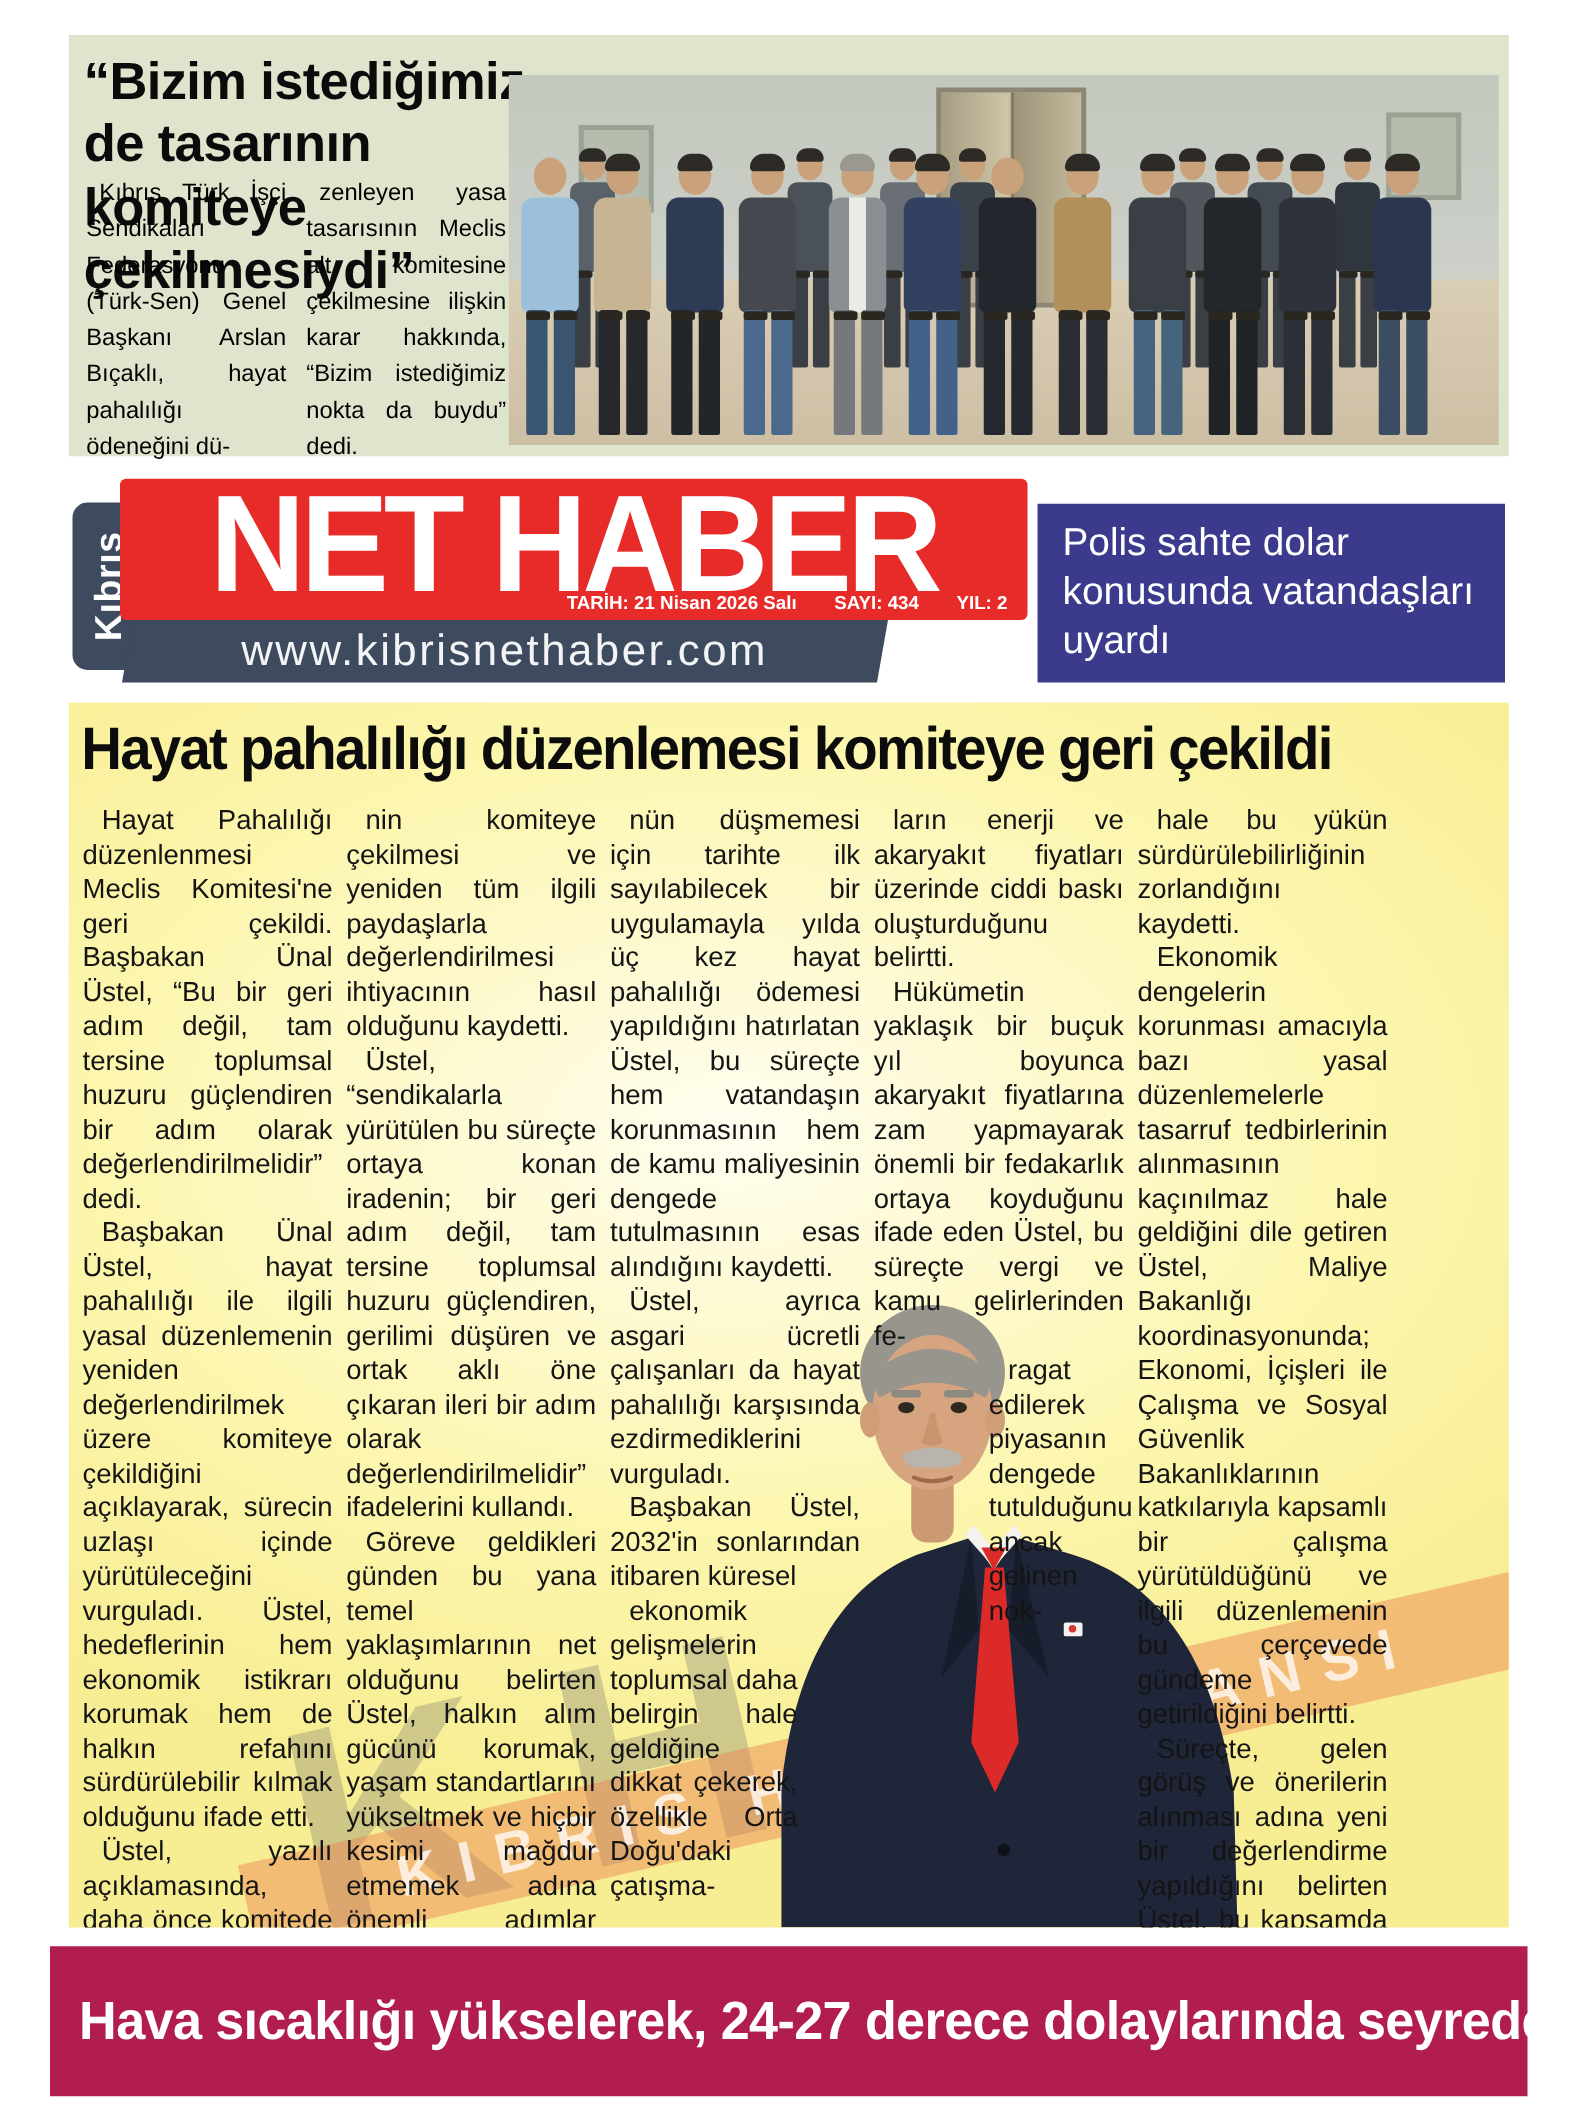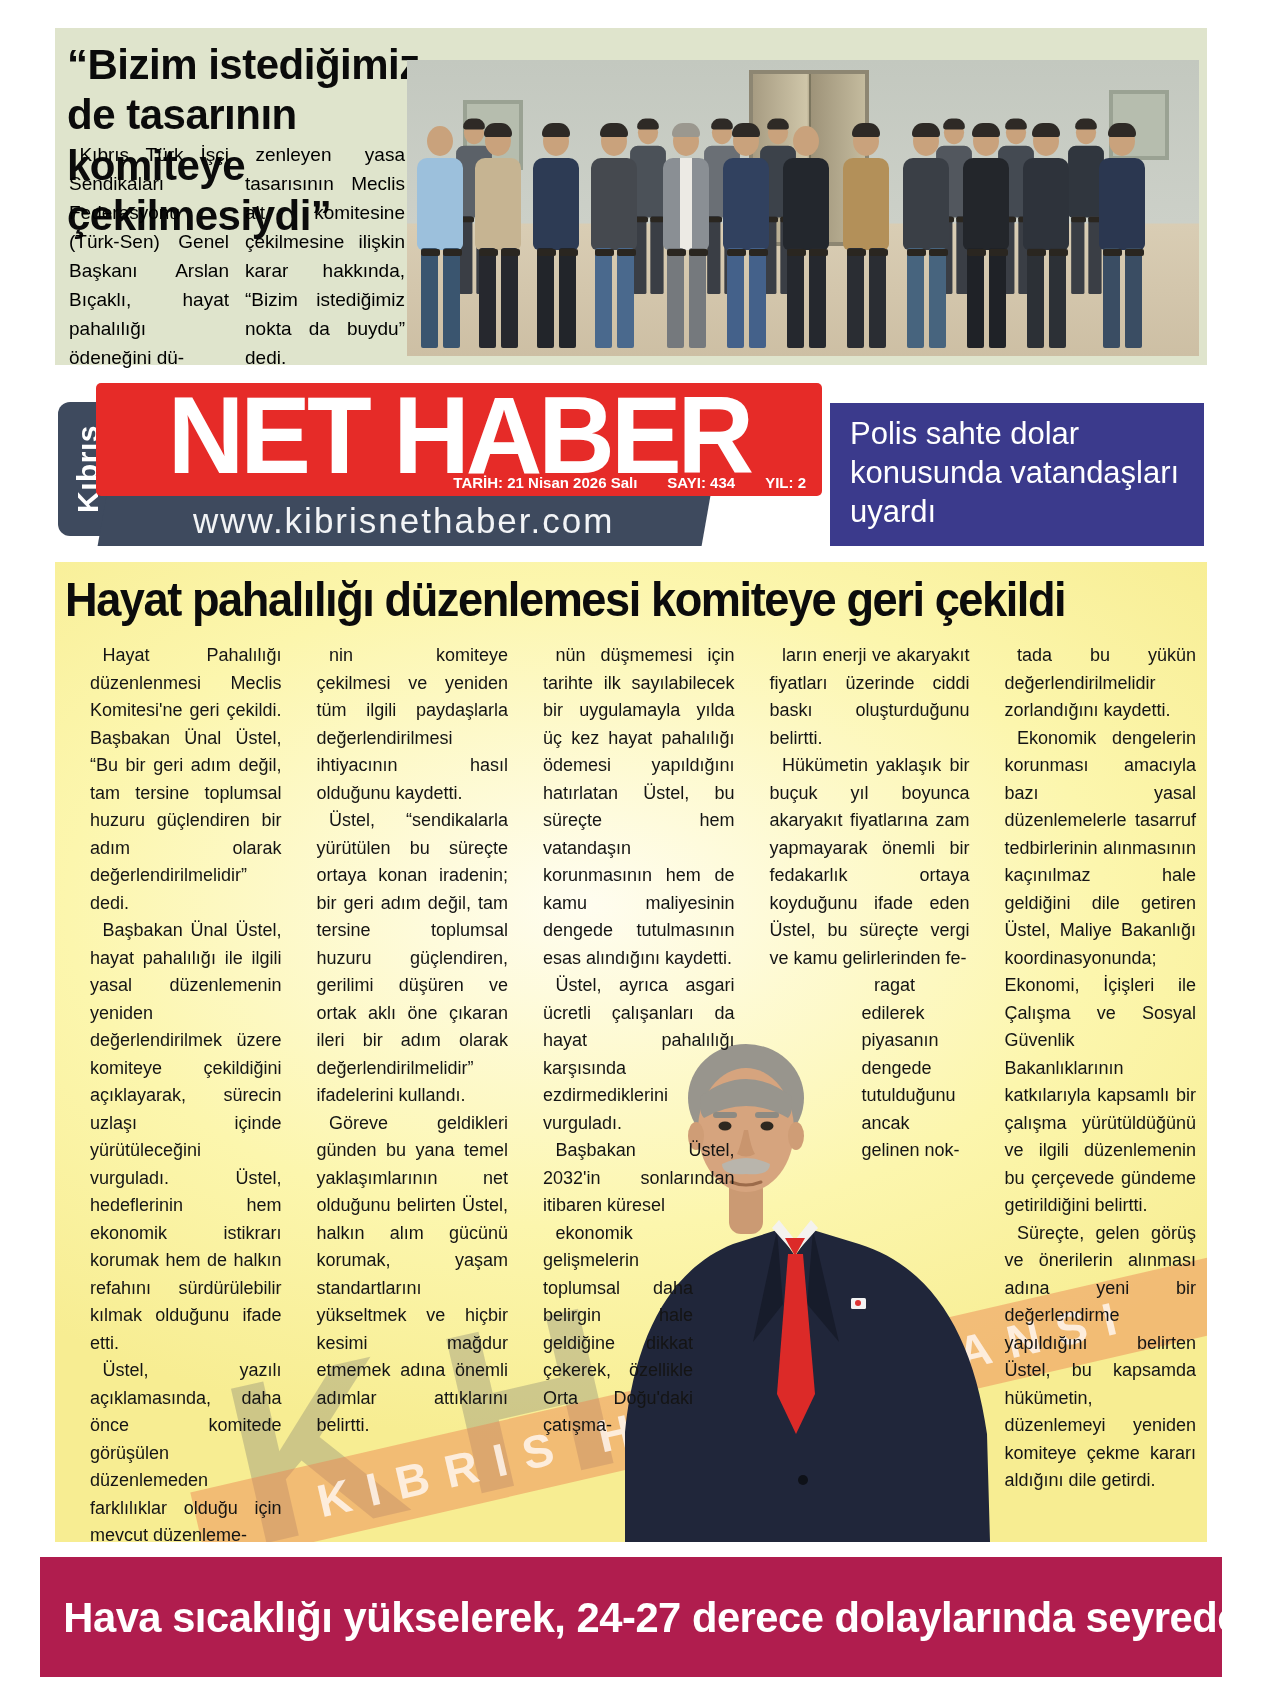--- a/index.html
+++ b/index.html
@@ -52,21 +52,21 @@
              font-weight:400;}
 
   
   .main-article{position:absolute;left:55px;top:562px;width:1152px;height:980px;overflow:hidden;
      background:radial-gradient(ellipse 75% 55% at 46% 35%, #fffdf0 0%, #fcf6ad 60%, #f8efgone 100%);
      background:radial-gradient(ellipse 75% 55% at 46% 35%, #fffdf0 0%, #fcf6ad 60%, #f7ed92 100%);}
   .ma-headline{position:absolute;left:10px;top:10px;white-space:nowrap;font-size:48px;font-weight:900;
                letter-spacing:-1.5px;transform:scaleX(0.94);transform-origin:left center;color:#0c0c0c;
                z-index:2;}
   .ma-cols{position:absolute;left:11px;top:80px;width:1130px;display:flex;gap:11px;z-index:2;}
-  .ma-col{width:200px;font-size:18px;line-height:27.5px;text-align:justify;color:#141414;margin-left:24px;}
+  .ma-col{width:200px;font-size:22px;line-height:27.5px;text-align:justify;color:#141414;}
   .ma-col p{margin:0;text-indent:0.7em;}
   .ma-col p.narrow-l{width:150px;}
   .ma-col p.narrow-r{width:108px;margin-left:92px;}
   
   .wm-kha{position:absolute;left:170px;top:700px;font-size:230px;font-weight:900;letter-spacing:55px;
           color:rgba(110,110,110,0.30);transform:rotate(-13deg);z-index:1;}
   .wm-band{position:absolute;left:130px;top:808px;width:1080px;height:76px;
            background:rgba(236,133,83,0.48);transform:rotate(-13deg);z-index:1;
            display:flex;align-items:center;justify-content:center;}
   .wm-band span{color:rgba(255,246,238,0.85);font-size:46px;font-weight:700;letter-spacing:17px;}
@@ -445,21 +445,21 @@
         <p>Üstel, ayrıca asgari ücretli çalışanları da hayat pahalılığı karşısında ezdirmediklerini vurguladı.</p>
         <p>Başbakan Üstel, 2032'in sonlarından itibaren küresel</p>
         <p class="narrow-l">ekonomik gelişmelerin toplumsal daha belirgin hale geldiğine dikkat çekerek, özellikle Orta Doğu'daki çatışma-</p>
       </div>
       <div class="ma-col">
         <p>ların enerji ve akaryakıt fiyatları üzerinde ciddi baskı oluşturduğunu belirtti.</p>
         <p>Hükümetin yaklaşık bir buçuk yıl boyunca akaryakıt fiyatlarına zam yapmayarak önemli bir fedakarlık ortaya koyduğunu ifade eden Üstel, bu süreçte vergi ve kamu gelirlerinden fe-</p>
         <p class="narrow-r">ragat edilerek piyasanın dengede tutulduğunu ancak gelinen nok-</p>
       </div>
       <div class="ma-col">
-        <p>tada bu yükün değerlendirilmelidir zorlandığını kaydetti.</p>
+        <p>hale bu yükün sürdürülebilirliğinin zorlandığını kaydetti.</p>
         <p>Ekonomik dengelerin korunması amacıyla bazı yasal düzenlemelerle tasarruf tedbirlerinin alınmasının kaçınılmaz hale geldiğini dile getiren Üstel, Maliye Bakanlığı koordinasyonunda; Ekonomi, İçişleri ile Çalışma ve Sosyal Güvenlik Bakanlıklarının katkılarıyla kapsamlı bir çalışma yürütüldüğünü ve ilgili düzenlemenin bu çerçevede gündeme getirildiğini belirtti.</p>
         <p>Süreçte, gelen görüş ve önerilerin alınması adına yeni bir değerlendirme yapıldığını belirten Üstel, bu kapsamda hükümetin, düzenlemeyi yeniden komiteye çekme kararı aldığını dile getirdi.</p>
       </div>
     </div>
   </section>
 
   <footer class="weather">
     <span>Hava sıcaklığı yükselerek, 24-27 derece dolaylarında seyredecek</span>
   </footer>
 

